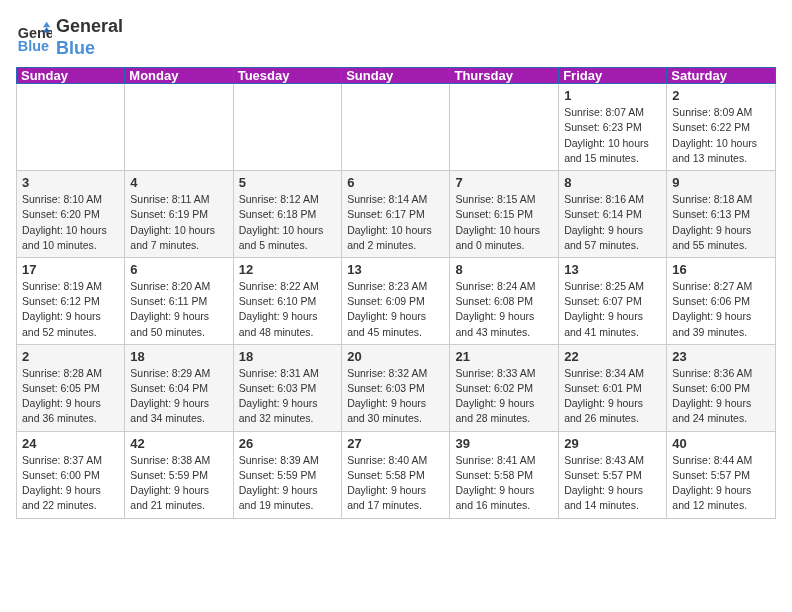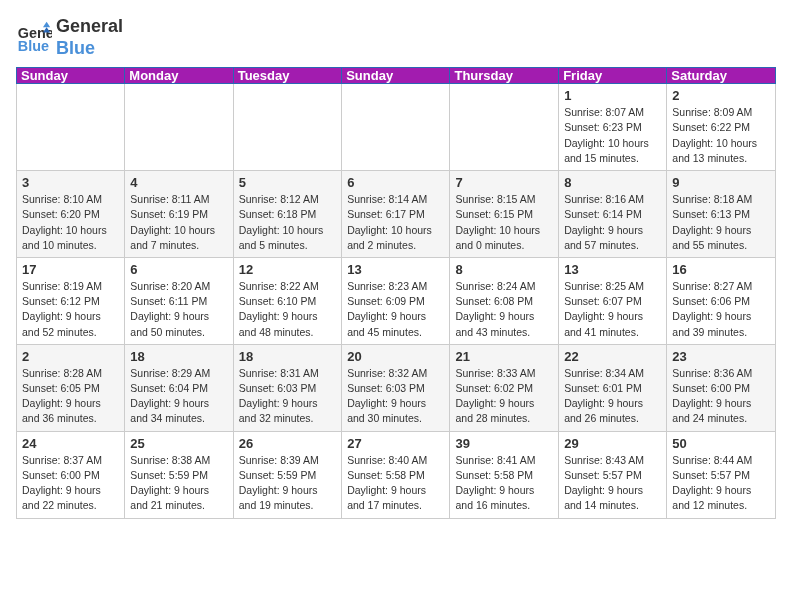--- a/index.html
+++ b/index.html
@@ -230,38 +230,38 @@
           <span class="day-num">23</span>
           <div class="day-info">Sunrise: 8:36 AM<br>Sunset: 6:00 PM<br>Daylight: 9 hours and 24 minutes.</div>
         </td>
       </tr>
       <tr>
         <td>
           <span class="day-num">24</span>
           <div class="day-info">Sunrise: 8:37 AM<br>Sunset: 6:00 PM<br>Daylight: 9 hours and 22 minutes.</div>
         </td>
         <td>
-          <span class="day-num">25</span>
+          <span class="day-num">42</span>
           <div class="day-info">Sunrise: 8:38 AM<br>Sunset: 5:59 PM<br>Daylight: 9 hours and 21 minutes.</div>
         </td>
         <td>
           <span class="day-num">26</span>
           <div class="day-info">Sunrise: 8:39 AM<br>Sunset: 5:59 PM<br>Daylight: 9 hours and 19 minutes.</div>
         </td>
         <td>
           <span class="day-num">27</span>
           <div class="day-info">Sunrise: 8:40 AM<br>Sunset: 5:58 PM<br>Daylight: 9 hours and 17 minutes.</div>
         </td>
         <td>
           <span class="day-num">39</span>
           <div class="day-info">Sunrise: 8:41 AM<br>Sunset: 5:58 PM<br>Daylight: 9 hours and 16 minutes.</div>
         </td>
         <td>
           <span class="day-num">29</span>
           <div class="day-info">Sunrise: 8:43 AM<br>Sunset: 5:57 PM<br>Daylight: 9 hours and 14 minutes.</div>
         </td>
         <td>
-          <span class="day-num">50</span>
+          <span class="day-num">40</span>
           <div class="day-info">Sunrise: 8:44 AM<br>Sunset: 5:57 PM<br>Daylight: 9 hours and 12 minutes.</div>
         </td>
       </tr>
     </tbody>
 </table>
 
 </body></html>

